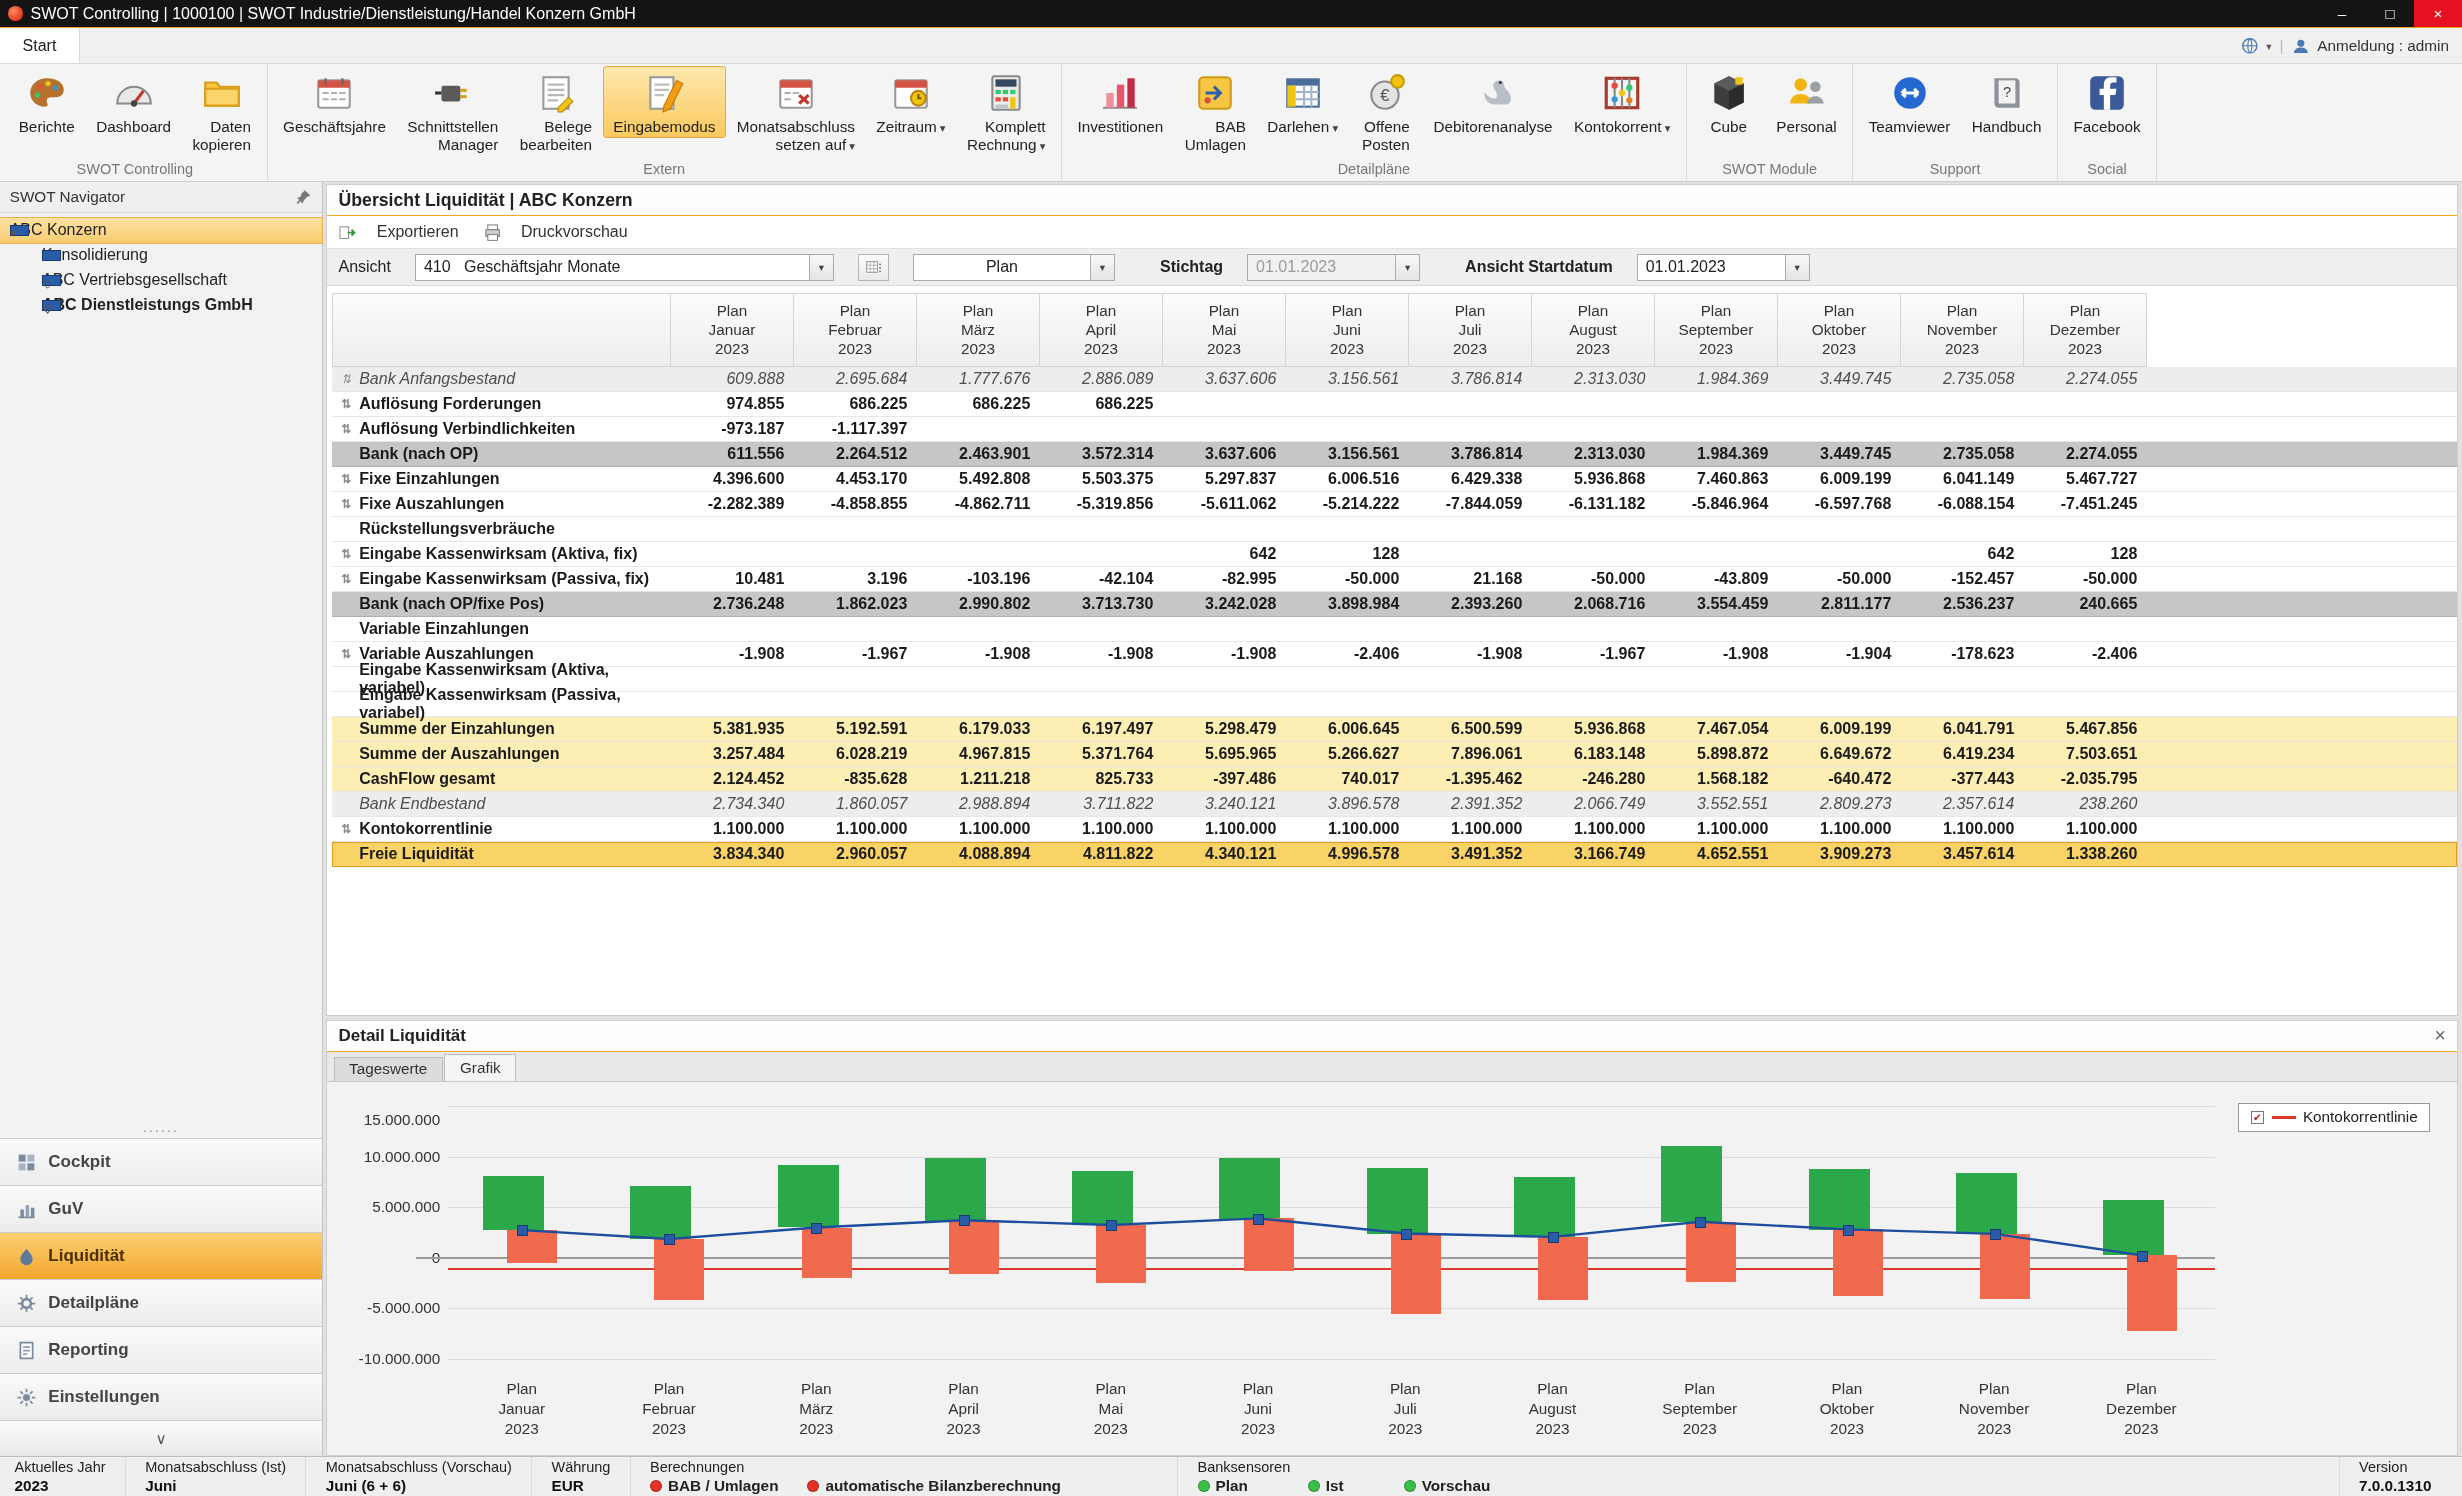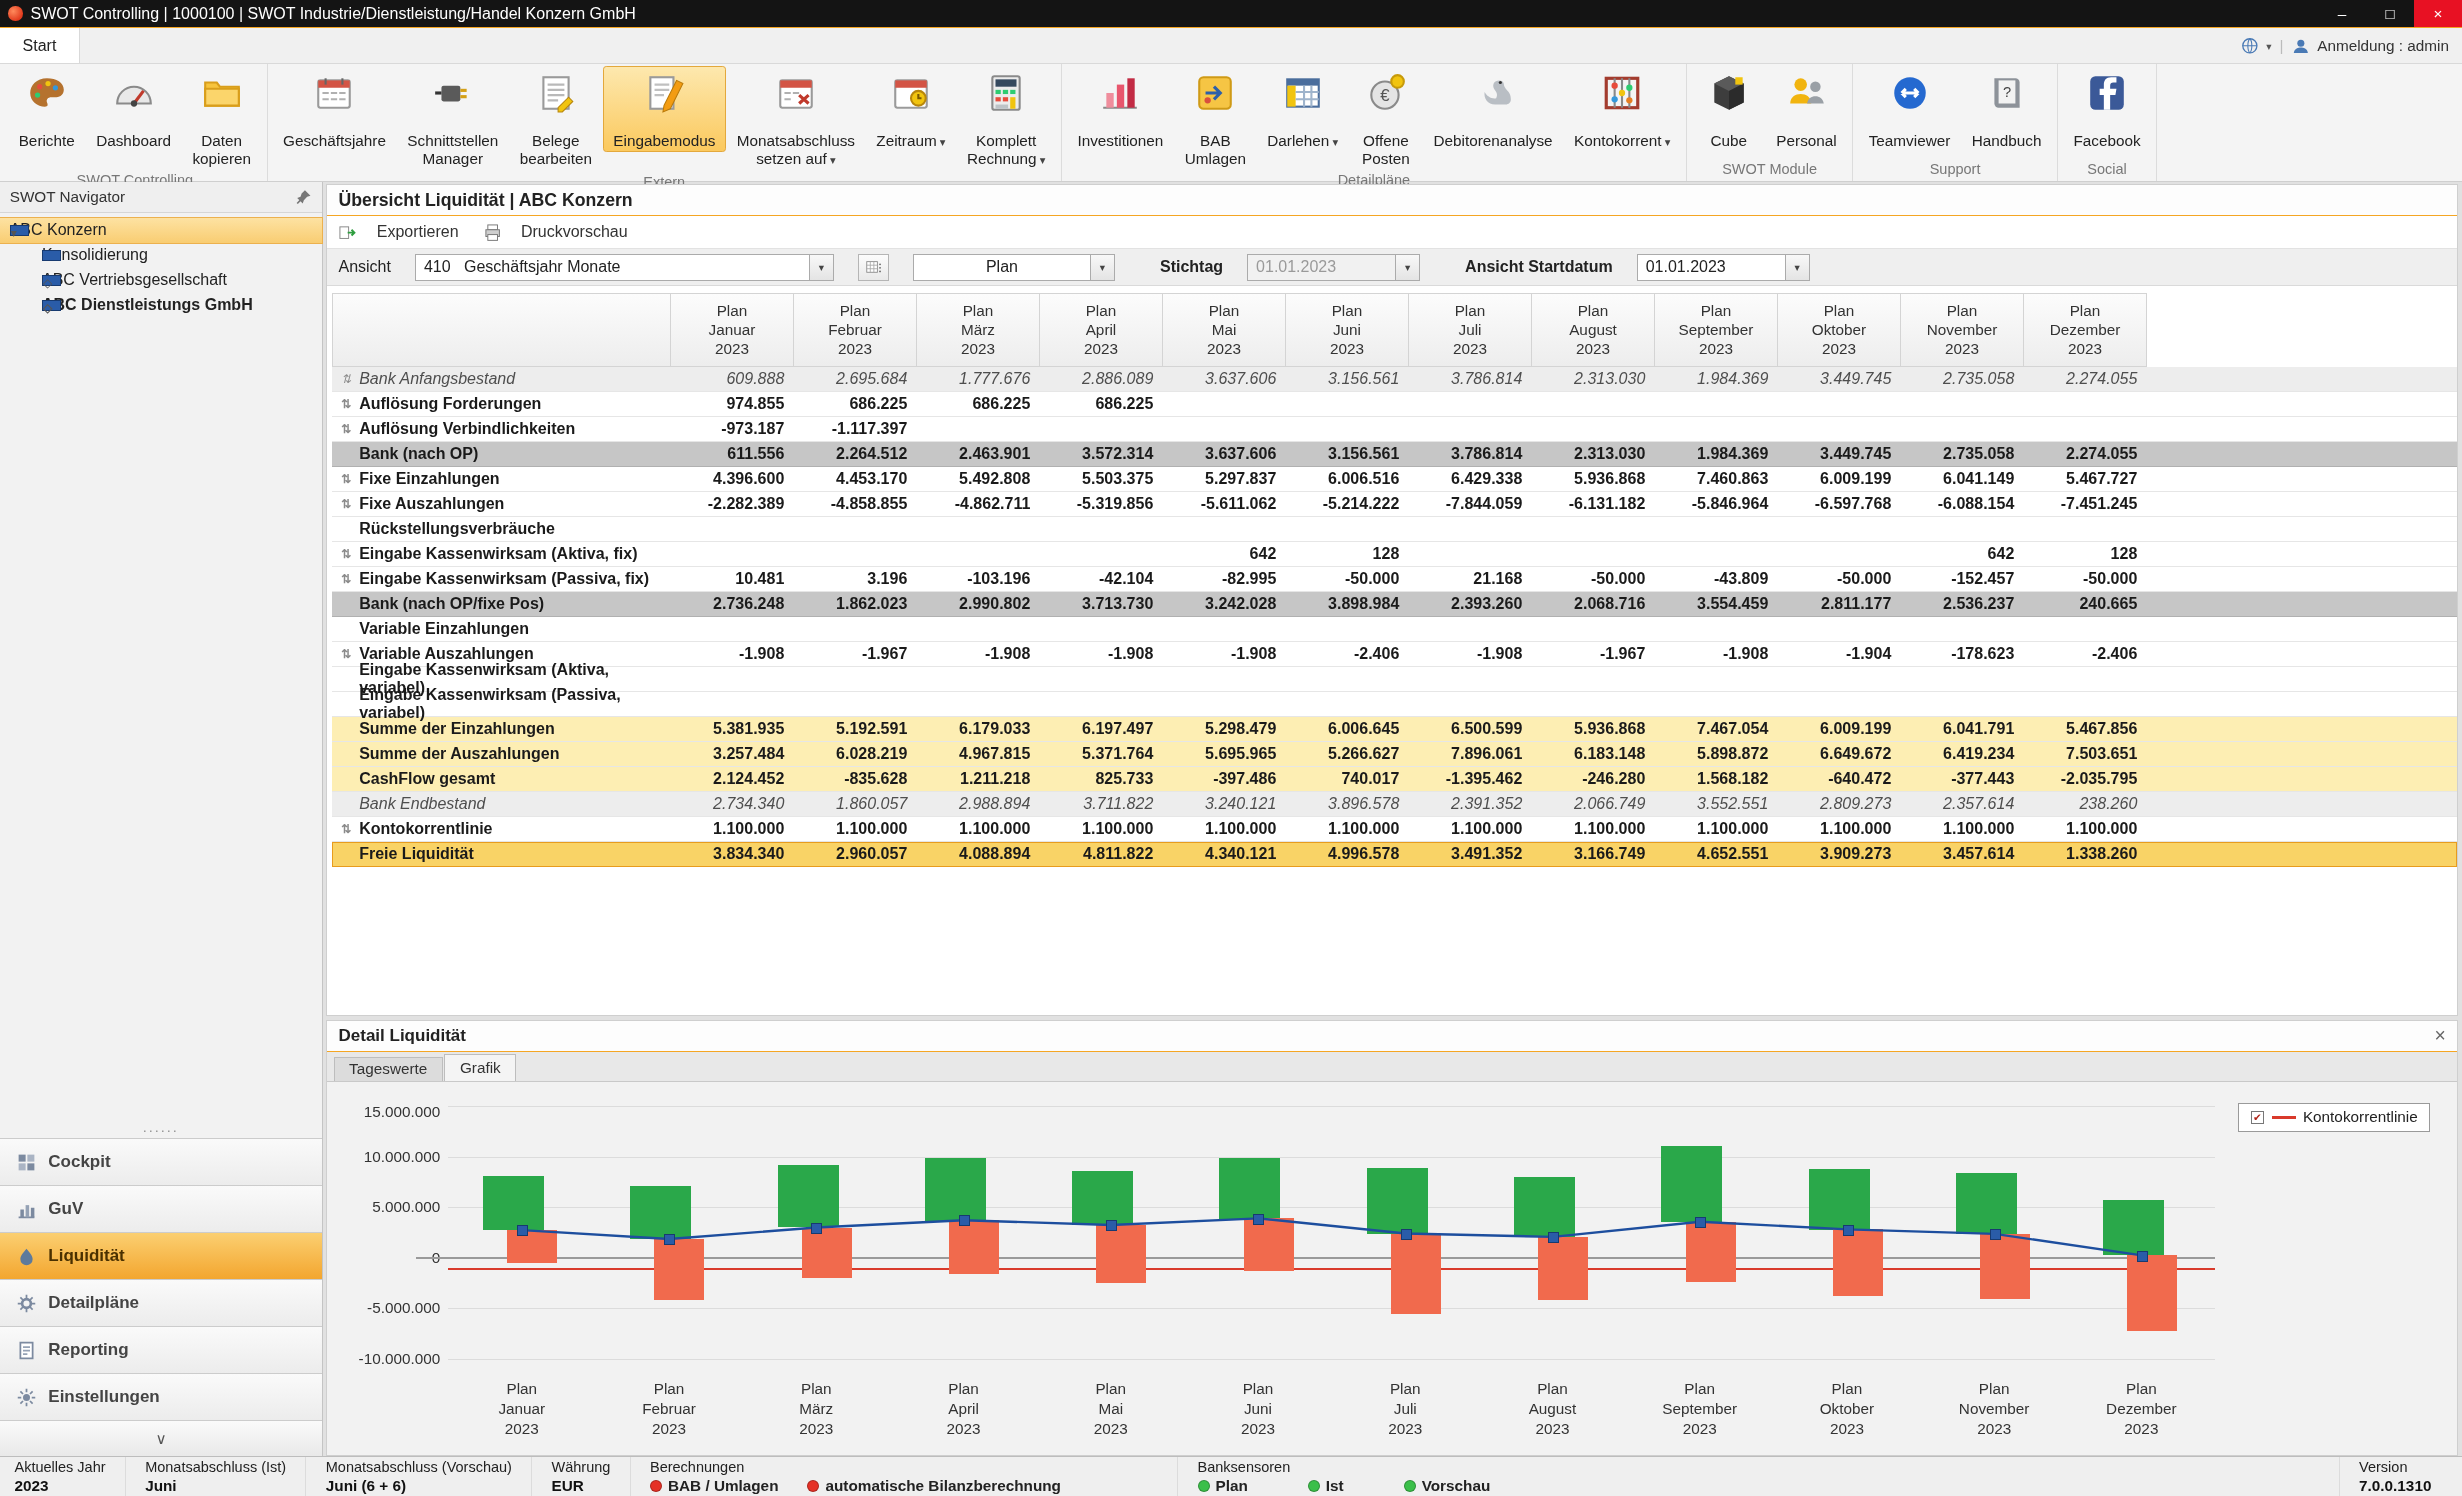--- a/index.html
+++ b/index.html
@@ -23,21 +23,21 @@
   .mini-ico svg{width:17.7px;height:17.7px;display:block}
   .dd-sm{font-size:10.5px;color:#555}
 
   
   .ribbon{height:118px;background:#f4f4f4;border-bottom:0.8px solid #cfcfcf;display:flex;align-items:stretch;padding:0 3.2px;flex:0 0 auto}
   .rb-group{display:flex;flex-direction:column;border-right:0.8px solid #dcdcdc;padding:2.4px 4.8px 0}
   .rb-btns{flex:1;display:flex;align-items:flex-start}
   .rb-btn{display:flex;flex-direction:column;align-items:center;padding:4.8px 9.7px 1.6px;min-width:74px;border:0.8px solid transparent;border-radius:3.2px}
   .rb-btn.active{background:linear-gradient(#fde8ae,#fbc95e);border:0.8px solid #e3a83c}
   .rb-icon svg{width:42px;height:42px;display:block}
-  .rb-label{font-size:15.3px;line-height:17.7px;text-align:center;white-space:pre-line;color:#222;margin-top:18px}
+  .rb-label{font-size:15.3px;line-height:17.7px;text-align:right;white-space:pre-line;color:#222;margin-top:4px}
   .rb-label .dd{font-size:11.3px;color:#444}
   .rb-caption{font-size:14.5px;color:#777;text-align:center;padding:1.6px 0 4px}
 
   
   .mainrow{flex:1;display:flex;min-height:0}
   .sidebar{width:323px;background:#f2f2f2;border-right:0.8px solid #c4c4c4;display:flex;flex-direction:column;flex:0 0 auto}
   .nav-head{height:31px;display:flex;align-items:center;justify-content:space-between;padding:0 9.7px;font-size:15.3px;color:#333;border-bottom:0.8px solid #d6d6d6;background:#efefef;flex:0 0 auto}
   .tree{padding:4.8px 0;font-size:16px;flex:0 0 auto}
   .tree-item{height:25px;display:flex;align-items:center;padding-left:9.7px;color:#222}
   .tree-item .marker{width:19.3px;color:#555;font-size:12px;flex:0 0 auto}
@@ -1014,21 +1014,21 @@
         <div class="detail-header">
           <span>Detail Liquidität</span>
           <span class="detail-close">×</span>
         </div>
         <div class="tabbar">
             <div class="tab">Tageswerte</div>
             <div class="tab active">Grafik</div>
           </div>
         <div class="chartarea">
           <div class="ylabels">
-              <div class="ylab" style="top: 16px; margin-left: 14px;">15.000.000</div>
+              <div class="ylab" style="top: 24px; margin-left: 14px;">15.000.000</div>
               <div class="ylab" style="top: 61px;">10.000.000</div>
               <div class="ylab" style="top: 111px;">5.000.000</div>
               <div class="ylab" style="top: 162px;">0</div>
               <div class="ylab" style="top: 212px;">-5.000.000</div>
               <div class="ylab" style="top: 263px;">-10.000.000</div>
             </div>
           <div class="plot">
               <div class="gridline" style="top: 10px;"></div>
               <div class="gridline" style="top: 61px;"></div>
               <div class="gridline" style="top: 111px;"></div>

